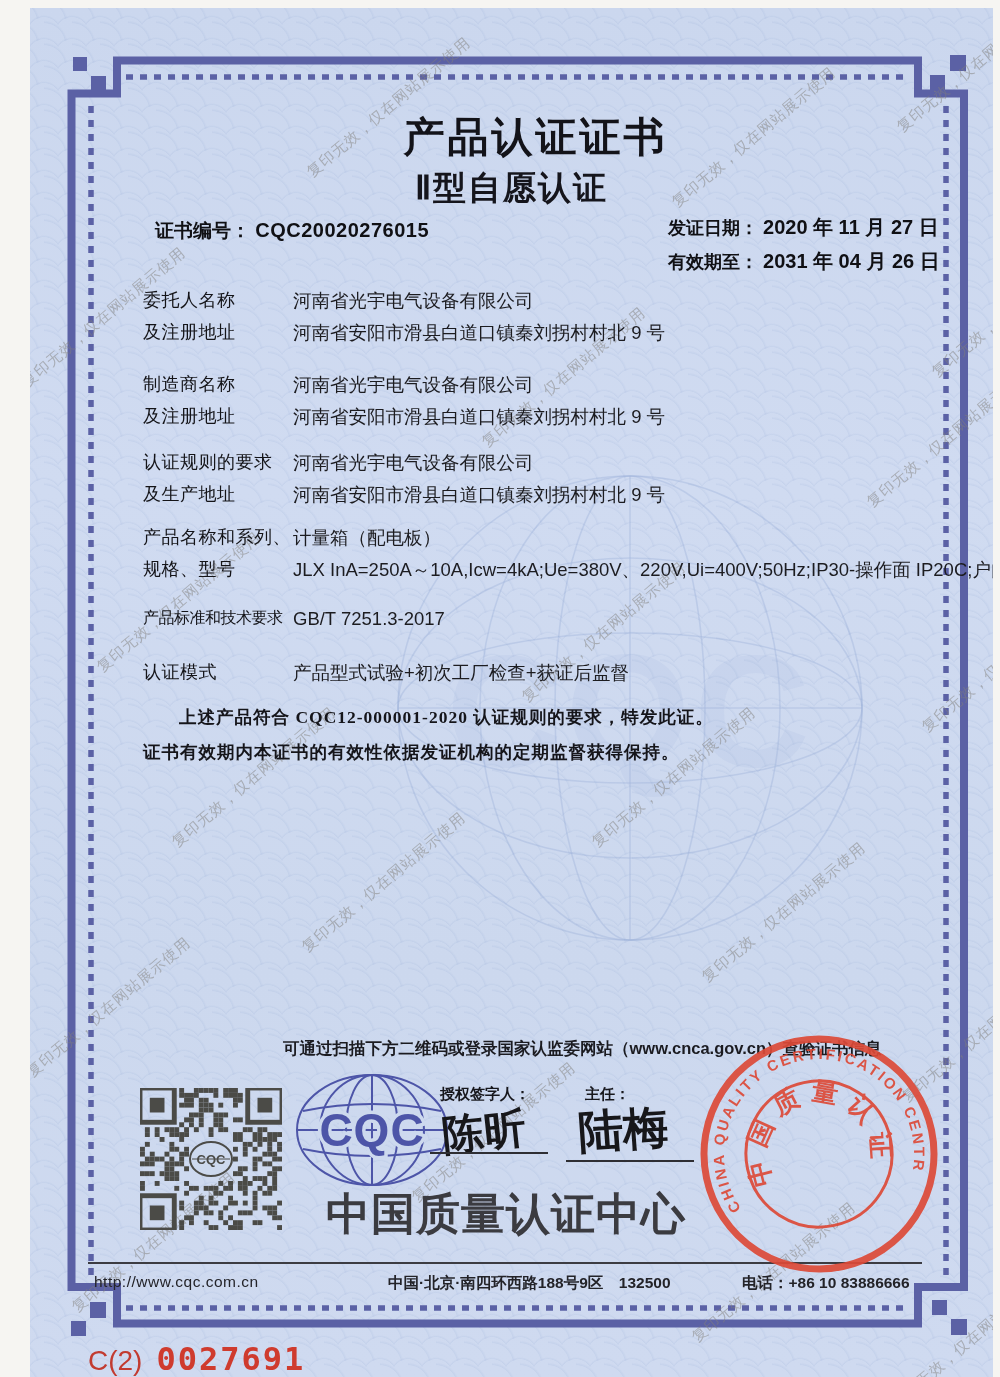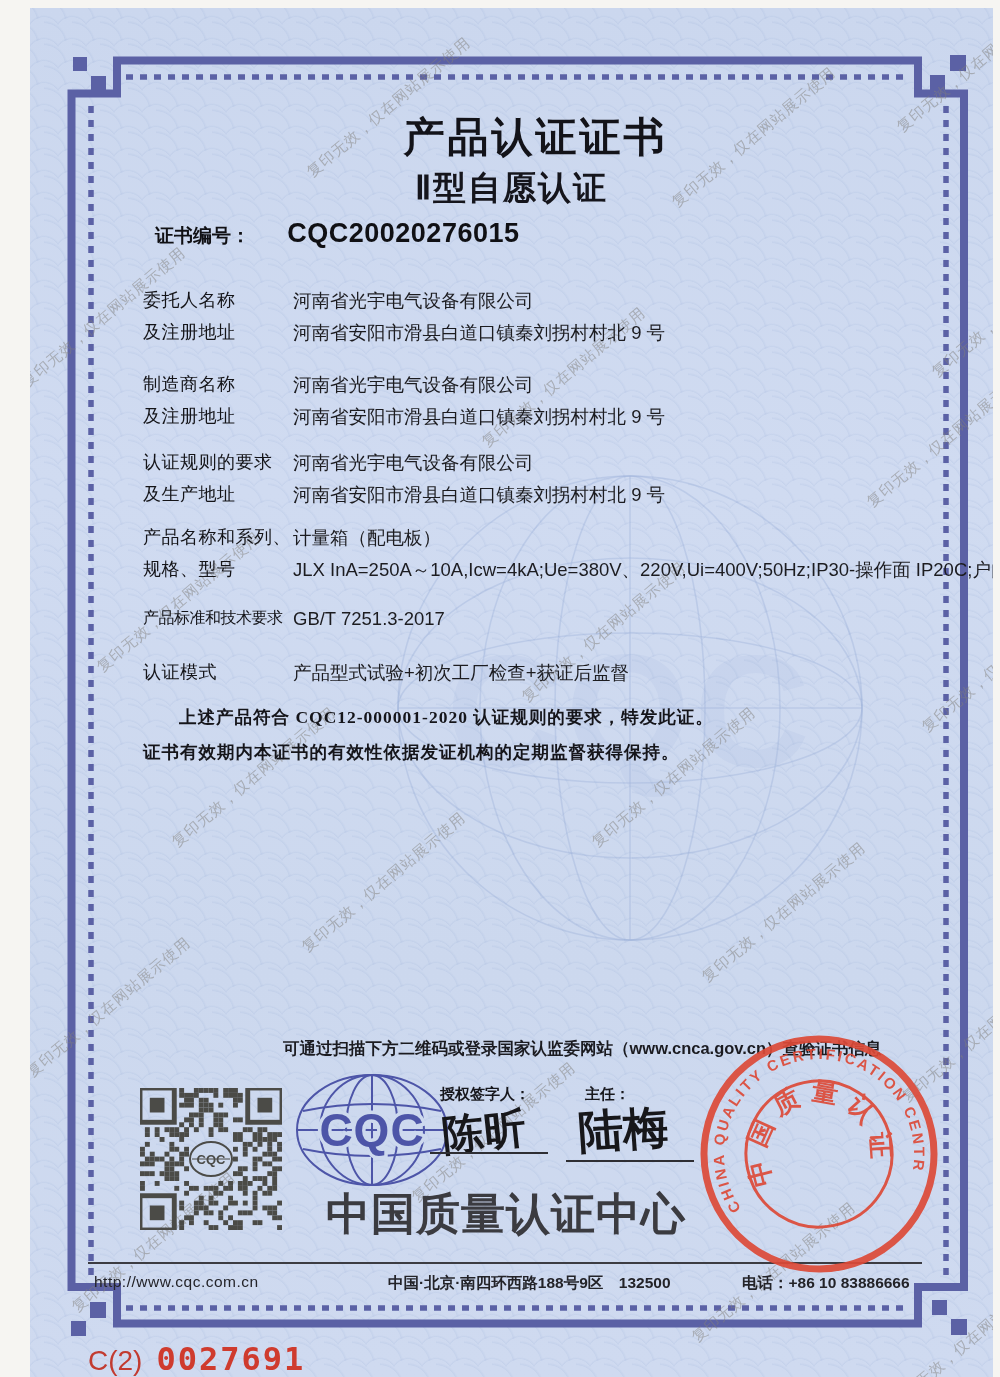--- a/index.html
+++ b/index.html
@@ -34,21 +34,21 @@
   .title{
     left:0;right:0;top:102px;text-align:center;
     font-size:41px;font-weight:bold;color:#131319;letter-spacing:3px;z-index:4;margin-left:48px;
   }
   .subtitle{
     left:0;right:0;top:158px;text-align:center;
     font-size:33px;font-weight:bold;color:#15151c;letter-spacing:2px;z-index:4;
   }
   .kai{font-family:"Liberation Serif", serif;font-weight:bold;}
   .certno{left:125px;top:210px;font-size:19px;color:#101014;z-index:4;}
-  .certno .val{font-family:"Liberation Sans",sans-serif;font-weight:bold;font-size:27px;letter-spacing:.5px;margin-left:32px;}
+  .certno .val{font-family:"Liberation Sans",sans-serif;font-weight:bold;font-size:20px;letter-spacing:.5px;}
   .dates{left:638px;top:206px;z-index:4;color:#101014;}
   .dates div{margin-bottom:7px;font-size:18px;}
   .dates .val{font-family:"Liberation Sans",sans-serif;font-weight:bold;font-size:20px;}
   .fieldline{position:absolute;left:113px;right:30px;white-space:nowrap;z-index:4;}
   .fieldline .lab{
     display:inline-block;width:150px;font-weight:normal;color:#141418;font-size:18px;
     vertical-align:top;letter-spacing:.5px;
   }
   .fieldline .lab.tight{font-size:16px;letter-spacing:-0.5px;}
   .fieldline .val{font-size:18.5px;color:#1c1c20;}
@@ -118,20 +118,30 @@
   </svg>
 
   <div class="abs title">产品认证证书</div>
   <div class="abs subtitle">Ⅱ型自愿认证</div>
 
   <div class="abs certno">
     <span class="kai">证书编号：</span>
     <span class="val">CQC20020276015</span>
   </div>
 
+  <div class="abs dates">
+    <div>
+      <span class="kai">发证日期：</span>
+      <span class="val">2020 年 11 月 27 日</span>
+    </div>
+    <div>
+      <span class="kai">有效期至：</span>
+      <span class="val">2031 年 04 月 26 日</span>
+    </div>
+  </div>
 
   <div class="fieldline" style="top:280px;">
     <span class="lab">委托人名称</span><span class="val">河南省光宇电气设备有限公司</span>
   </div>
   <div class="fieldline" style="top:312px;">
     <span class="lab">及注册地址</span><span class="val">河南省安阳市滑县白道口镇秦刘拐村村北 9 号</span>
   </div>
   <div class="fieldline" style="top:364px;">
     <span class="lab">制造商名称</span><span class="val">河南省光宇电气设备有限公司</span>
   </div>

